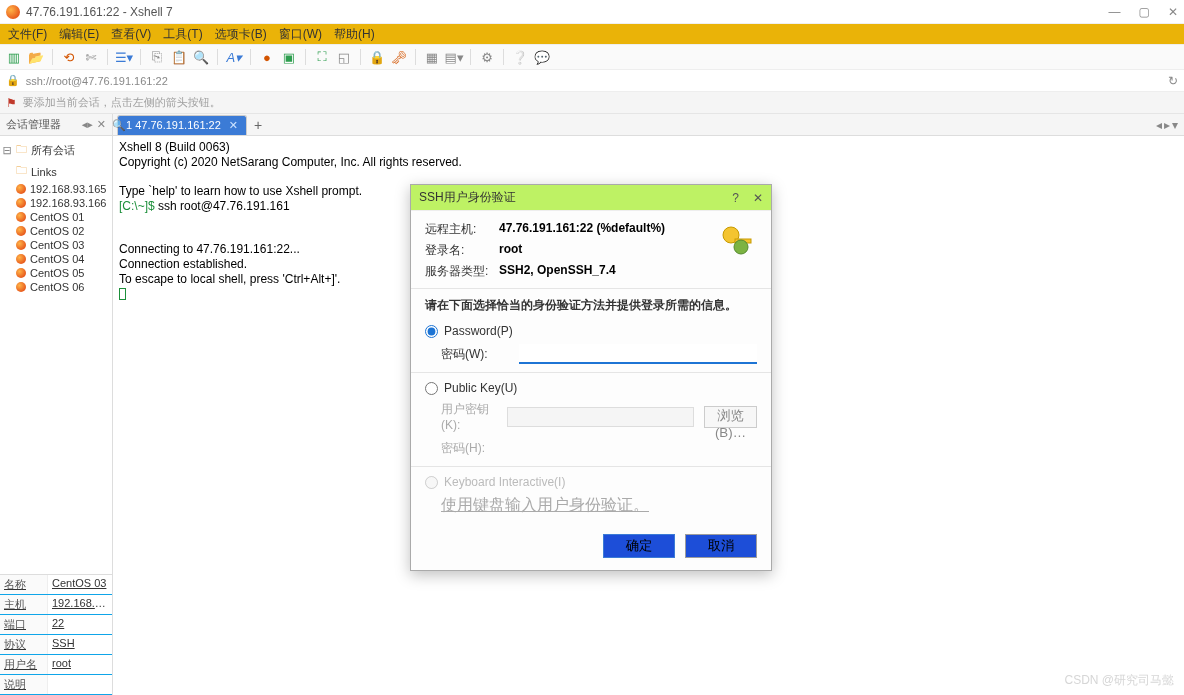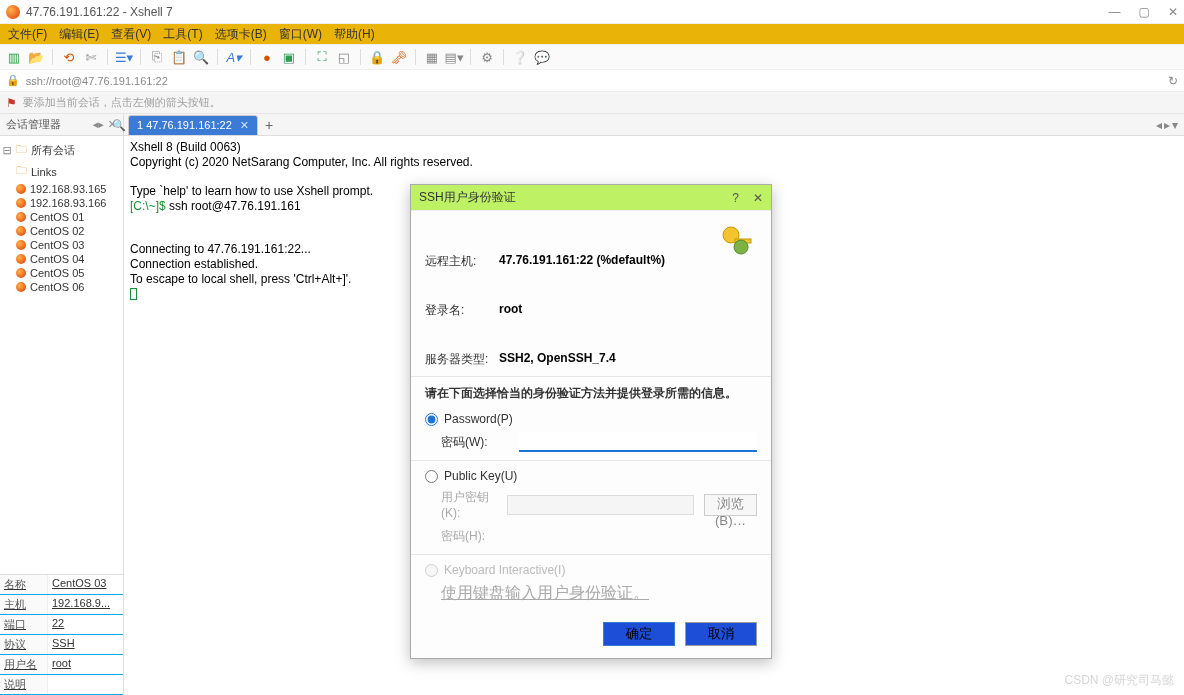--- a/index.html
+++ b/index.html
@@ -29,21 +29,21 @@
 
 
 .hintbar { height: 22px; display: flex; align-items: center; padding: 0 6px; gap: 6px; background: #f5f5f5; border-bottom: 1px solid #e5e5e5; }
 .hintbar .flag { color: #c0392b; }
 .hintbar .hint { color: #a0a0a0; font-size: 11px; }
 
 
 .main { display: flex; height: calc(100% - 24px - 20px - 26px - 22px - 22px); }
 
 
-.sidebar { width: 124px; border-right: 1px solid #ddd; display: flex; flex-direction: column; background: #fff; }
+.sidebar { width: 113px; border-right: 1px solid #ddd; display: flex; flex-direction: column; background: #fff; }
 .sidebar-header { height: 22px; display: flex; align-items: center; padding: 0 6px; background: #f5f5f5; border-bottom: 1px solid #ddd; font-size: 11px; color: #555; position: relative; }
 .sidebar-header .arrows { margin-left: auto; display: flex; gap: 2px; color: #888; }
 .sidebar-header .close { margin-left: 4px; color: #888; cursor: pointer; }
 .tree { flex: 1; padding: 4px 2px; font-size: 11px; overflow: auto; }
 .tree-item { display: flex; align-items: center; gap: 4px; padding: 1px 2px 1px 14px; cursor: pointer; white-space: nowrap; }
 .tree-item.root { padding-left: 0; }
 .tree-expand { width: 10px; text-align: center; color: #888; }
 .folder-icon { color: #e8a33d; }
 .ball-icon { width: 10px; height: 10px; border-radius: 50%; background: radial-gradient(circle at 35% 35%, #ffb347 0%, #e85c1e 70%); display: inline-block; }
 
@@ -67,21 +67,21 @@
 .prompt-path { color: #1c8f3a; }
 .cursor-block { display: inline-block; width: 7px; height: 12px; border: 1px solid #1c8f3a; vertical-align: middle; }
 
 
 .dialog { position: absolute; left: 410px; top: 184px; width: 362px; background: #fdfdfd; border: 1px solid #aaa; box-shadow: 0 4px 14px rgba(0,0,0,0.25); font-size: 12px; }
 .dlg-title { height: 26px; display: flex; align-items: center; padding: 0 8px; background: #bef264; border-bottom: 1px solid #eee; }
 .dlg-title .t { font-size: 12px; color: #333; }
 .dlg-title .r { margin-left: auto; display: flex; gap: 14px; color: #555; }
 .dlg-title .r span { cursor: pointer; }
 .dlg-body { padding: 10px 14px 8px; position: relative; }
-.info-row { display: flex; margin-bottom: 4px; margin-top: 32px; }
+.info-row { display: flex; margin-bottom: 4px; }
 .info-row .lbl { width: 74px; color: #333; }
 .info-row .val { font-weight: bold; color: #000; }
 .key-icon { position: absolute; right: 14px; top: 10px; width: 40px; height: 40px; }
 .dlg-sep { height: 1px; background: #e5e5e5; margin: 8px -14px; }
 .dlg-instr { font-weight: bold; margin: 6px 0 10px; }
 .opt { display: flex; align-items: center; gap: 6px; margin: 6px 0; }
 .opt input[type=radio] { accent-color: #1d74d4; }
 .subrow { display: flex; align-items: center; gap: 10px; margin: 6px 0 6px 16px; }
 .subrow .slabel { width: 68px; color: #333; }
 .subrow .slabel.disabled { color: #aaa; }

